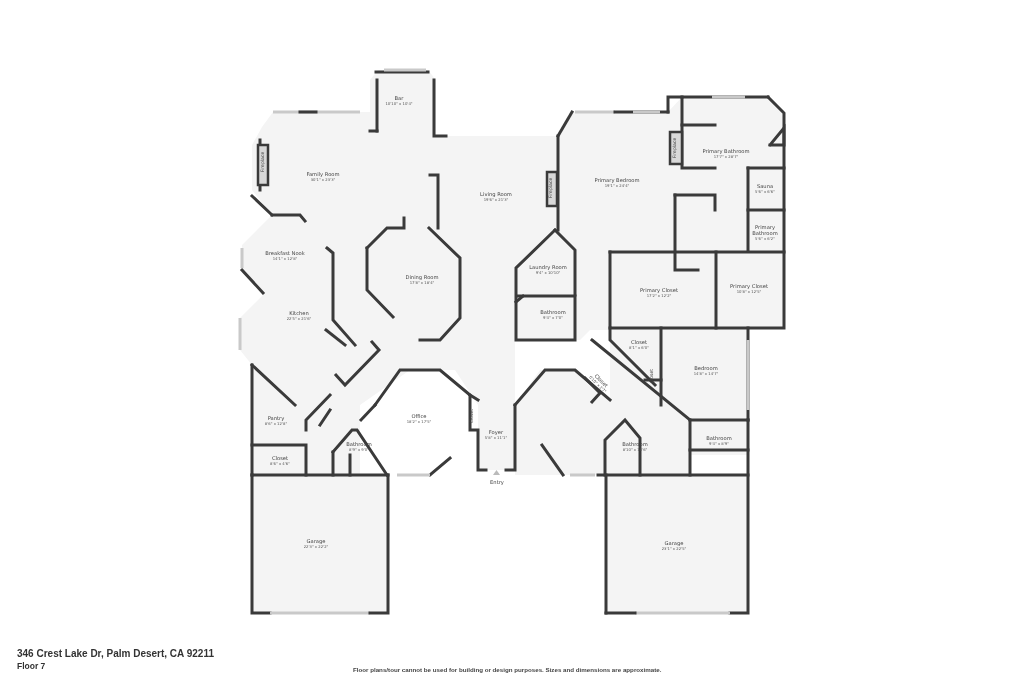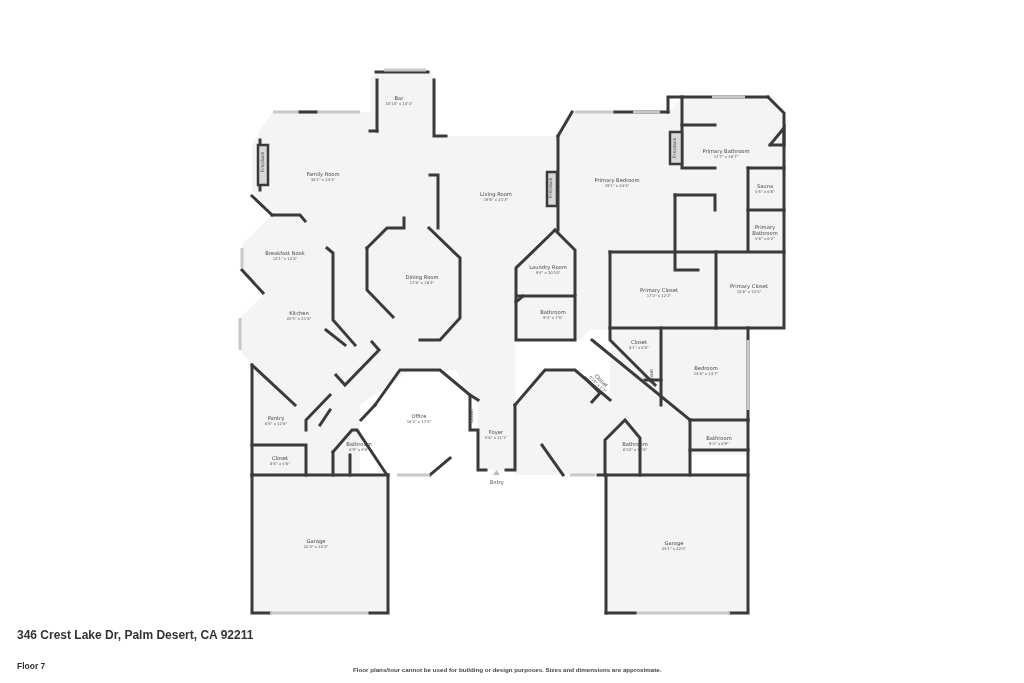--- a/index.html
+++ b/index.html
@@ -5,21 +5,21 @@
   html, body { margin:0; padding:0; background:#ffffff; }
   body { width:1024px; height:683px; position:relative; overflow:hidden; font-family:"DejaVu Sans", sans-serif; }
   #plan { position:absolute; left:0; top:0; width:1024px; height:683px; }
   .room-fill { fill:#f4f4f4; }
   .wall { stroke:#3a3a3a; stroke-width:3; fill:none; stroke-linecap:square; stroke-linejoin:miter; }
   .win { stroke:#c9c9c9; stroke-width:3; fill:none; }
   .fp { fill:#d8d8d8; stroke:#3a3a3a; stroke-width:2.5; }
   .rname { font-size:5.2px; fill:#444; text-anchor:middle; font-family:"DejaVu Sans", sans-serif; }
   .rdim { font-size:3.8px; fill:#555; text-anchor:middle; font-family:"DejaVu Sans", sans-serif; }
   .vlabel { font-size:4.6px; fill:#444; text-anchor:middle; font-family:"DejaVu Sans", sans-serif; }
-  .address { position:absolute; left:17px; top:628px; font-size:12px; font-weight:bold; color:#333; font-family:"Liberation Sans", sans-serif; }
+  .address { position:absolute; left:17px; top:648px; font-size:10px; font-weight:bold; color:#333; font-family:"Liberation Sans", sans-serif; }
   .floor { position:absolute; left:17px; top:661px; font-size:8.5px; font-weight:bold; color:#333; font-family:"Liberation Sans", sans-serif; }
   .disclaimer { position:absolute; left:353px; top:666px; font-size:6.2px; font-weight:bold; color:#444; font-family:"Liberation Sans", sans-serif; }
 </style>
 </head>
 <body>
 
 <svg id="plan" viewBox="0 0 1024 683" xmlns="http://www.w3.org/2000/svg">
 
   <g>
     <polygon class="room-fill" points="262,127 273,112 370,112 370,80 378,70 428,70 436,80 436,136 558,136 572,112 668,112 682,97 768,97 784,113 784,328 748,328 748,455 690,455 690,475 748,475 748,613 606,613 606,475 515,475 515,405 540,370 575,370 610,400 610,330 590,330 580,340 515,340 515,470 478,470 478,405 455,370 410,370 360,405 360,475 388,475 388,613 252,613 252,365 240,350 240,318 263,295 242,270 242,245 272,215 252,190 252,145"></polygon>

